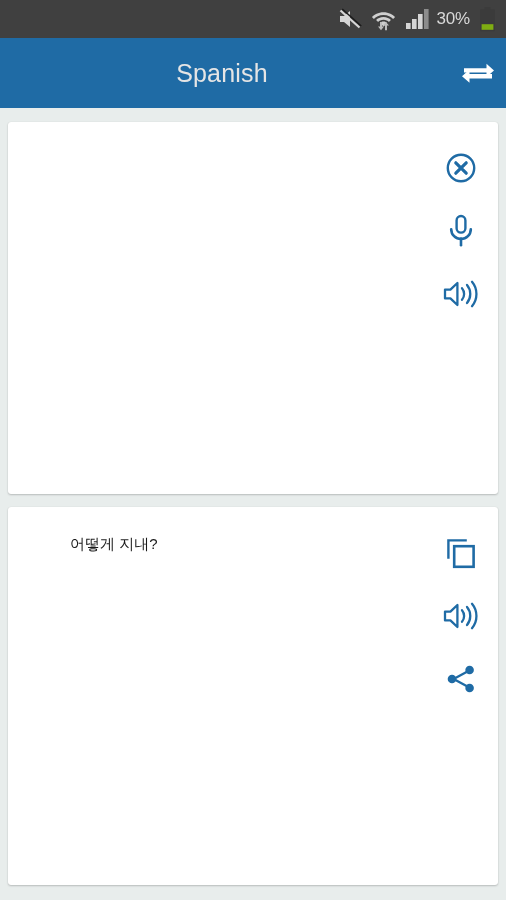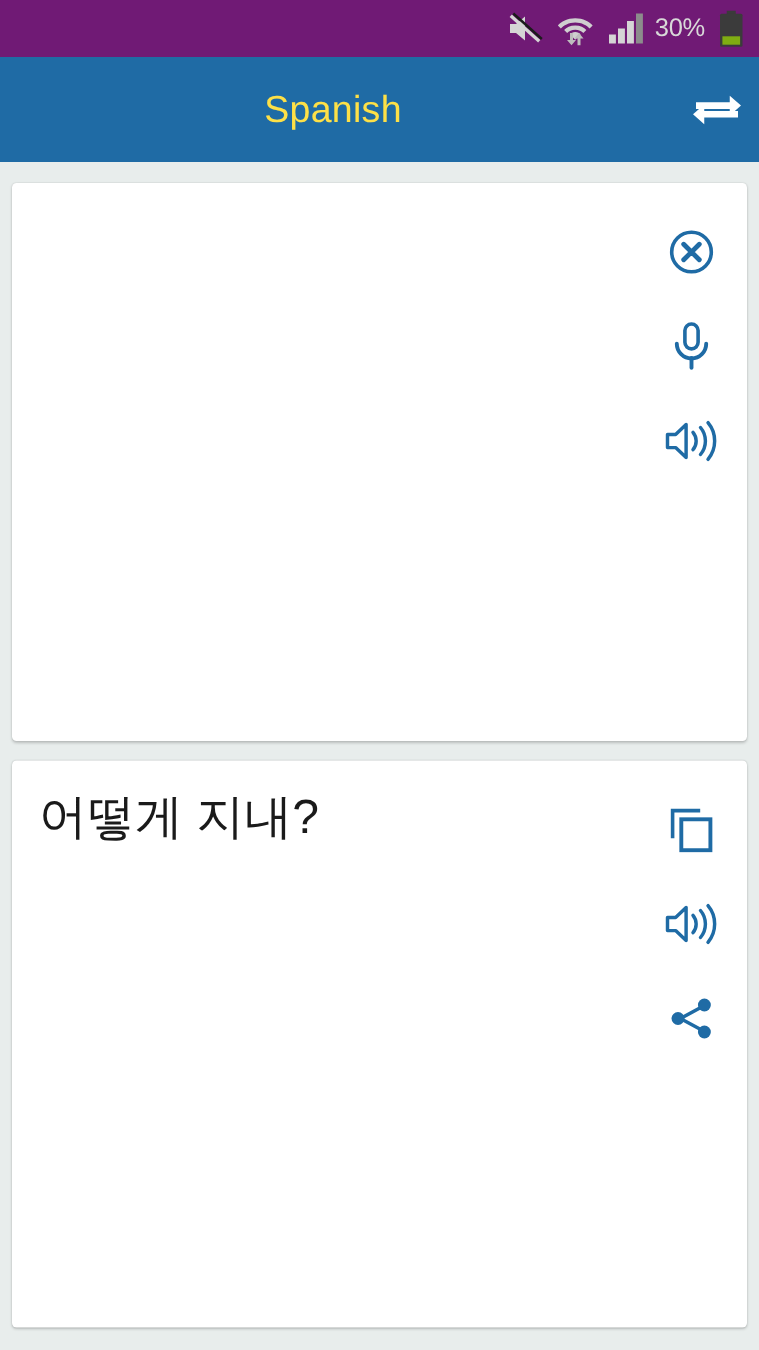--- a/index.html
+++ b/index.html
@@ -16,21 +16,21 @@
     font-family: "Liberation Sans", sans-serif;
     -webkit-font-smoothing: antialiased;
   }
 
   
   .statusbar {
     position: absolute;
     left: 0; top: 0;
     width: 506px;
     height: 38px;
-    background: #701a75;
+    background: #404040;
     display: flex;
     align-items: center;
     justify-content: flex-end;
     padding-right: 10px;
     box-sizing: border-box;
   }
   .sb-item {
     display: flex;
     align-items: center;
     margin-left: 9px;
@@ -57,21 +57,21 @@
     left: 0; top: 38px;
     width: 506px;
     height: 70px;
     background: #1f6ba5;
     display: flex;
     align-items: center;
   }
   .lang {
     flex: 1 1 0;
     text-align: center;
-    color: #fde047;
+    color: #e5e5e5;
     font-size: 25px;
     letter-spacing: 0.2px;
     cursor: default;
   }
   .lang-left { padding-right: 6px; }
   .lang-right { padding-left: 6px; }
   .swap {
     flex: 0 0 auto;
     width: 56px;
     height: 56px;
@@ -98,21 +98,21 @@
     position: absolute;
     left: 18px;
     top: 20px;
     right: 76px;
     color: #1a1a1a;
     font-size: 25px;
     line-height: 34px;
     word-wrap: break-word;
     white-space: pre-wrap;
   }
-  .card-text.ko { font-size: 32px; }
+  .card-text.ko { font-size: 15px; margin-left: 44px; }
 
   .icon-col {
     position: absolute;
     right: 0;
     top: 18px;
     width: 74px;
     display: flex;
     flex-direction: column;
     align-items: center;
   }

